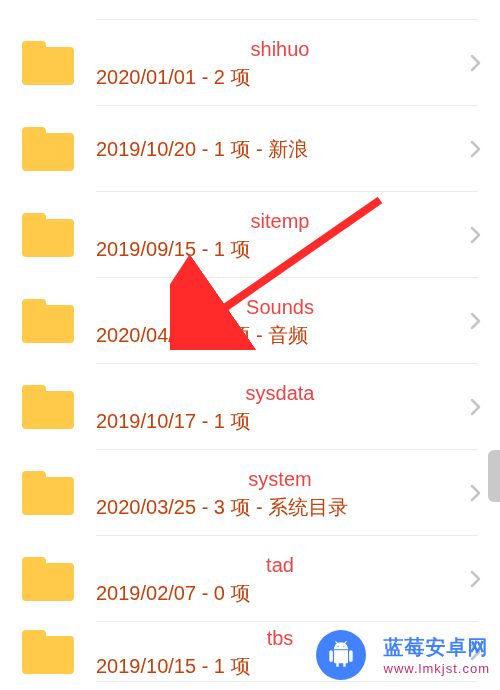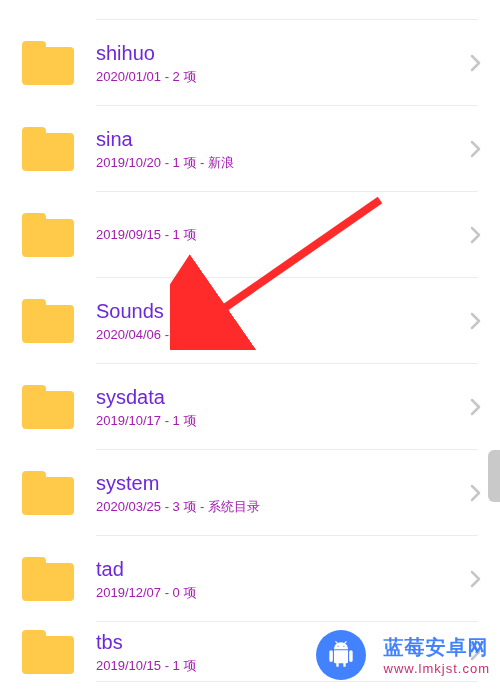--- a/index.html
+++ b/index.html
@@ -60,27 +60,28 @@
     width: 52px; height: 38px;
     background: #ffc94a;
     border-radius: 4px;
   }
   .text-col {
     flex: 1;
     min-width: 0;
   }
   .name {
     font-size: 20px;
-    color: #6d28d9;
+    color: #ef4444;
     line-height: 1.2;
     margin-bottom: 4px;
+    text-align: center;
   }
   .meta {
-    font-size: 13px;
-    color: #a21caf;
+    font-size: 20px;
+    color: #c2410c;
     line-height: 1.2;
   }
   .chevron {
     width: 24px;
     height: 24px;
     flex-shrink: 0;
     display: flex;
     align-items: center;
     justify-content: center;
     color: #c6c6c6;
@@ -166,33 +167,33 @@
         <div class="chevron">
           <svg width="12" height="18" viewBox="0 0 12 18">
             <polyline points="2,2 9,9 2,16" fill="none" stroke="currentColor" stroke-width="2.5" stroke-linecap="round" stroke-linejoin="round"></polyline>
           </svg>
         </div>
         <div class="divider"></div>
       </div>
       <div class="row">
         <div class="folder-icon"></div>
         <div class="text-col">
-          <div class="name">sina</div>
           <div class="meta">2019/10/20 - 1 项 - 新浪</div>
         </div>
         <div class="chevron">
           <svg width="12" height="18" viewBox="0 0 12 18">
             <polyline points="2,2 9,9 2,16" fill="none" stroke="currentColor" stroke-width="2.5" stroke-linecap="round" stroke-linejoin="round"></polyline>
           </svg>
         </div>
         <div class="divider"></div>
       </div>
       <div class="row">
         <div class="folder-icon"></div>
         <div class="text-col">
+          <div class="name">sitemp</div>
           <div class="meta">2019/09/15 - 1 项</div>
         </div>
         <div class="chevron">
           <svg width="12" height="18" viewBox="0 0 12 18">
             <polyline points="2,2 9,9 2,16" fill="none" stroke="currentColor" stroke-width="2.5" stroke-linecap="round" stroke-linejoin="round"></polyline>
           </svg>
         </div>
         <div class="divider"></div>
       </div>
       <div class="row">
@@ -231,21 +232,21 @@
           <svg width="12" height="18" viewBox="0 0 12 18">
             <polyline points="2,2 9,9 2,16" fill="none" stroke="currentColor" stroke-width="2.5" stroke-linecap="round" stroke-linejoin="round"></polyline>
           </svg>
         </div>
         <div class="divider"></div>
       </div>
       <div class="row">
         <div class="folder-icon"></div>
         <div class="text-col">
           <div class="name">tad</div>
-          <div class="meta">2019/12/07 - 0 项</div>
+          <div class="meta">2019/02/07 - 0 项</div>
         </div>
         <div class="chevron">
           <svg width="12" height="18" viewBox="0 0 12 18">
             <polyline points="2,2 9,9 2,16" fill="none" stroke="currentColor" stroke-width="2.5" stroke-linecap="round" stroke-linejoin="round"></polyline>
           </svg>
         </div>
         <div class="divider"></div>
       </div>
       <div class="row partial-bottom">
         <div class="folder-icon"></div>

